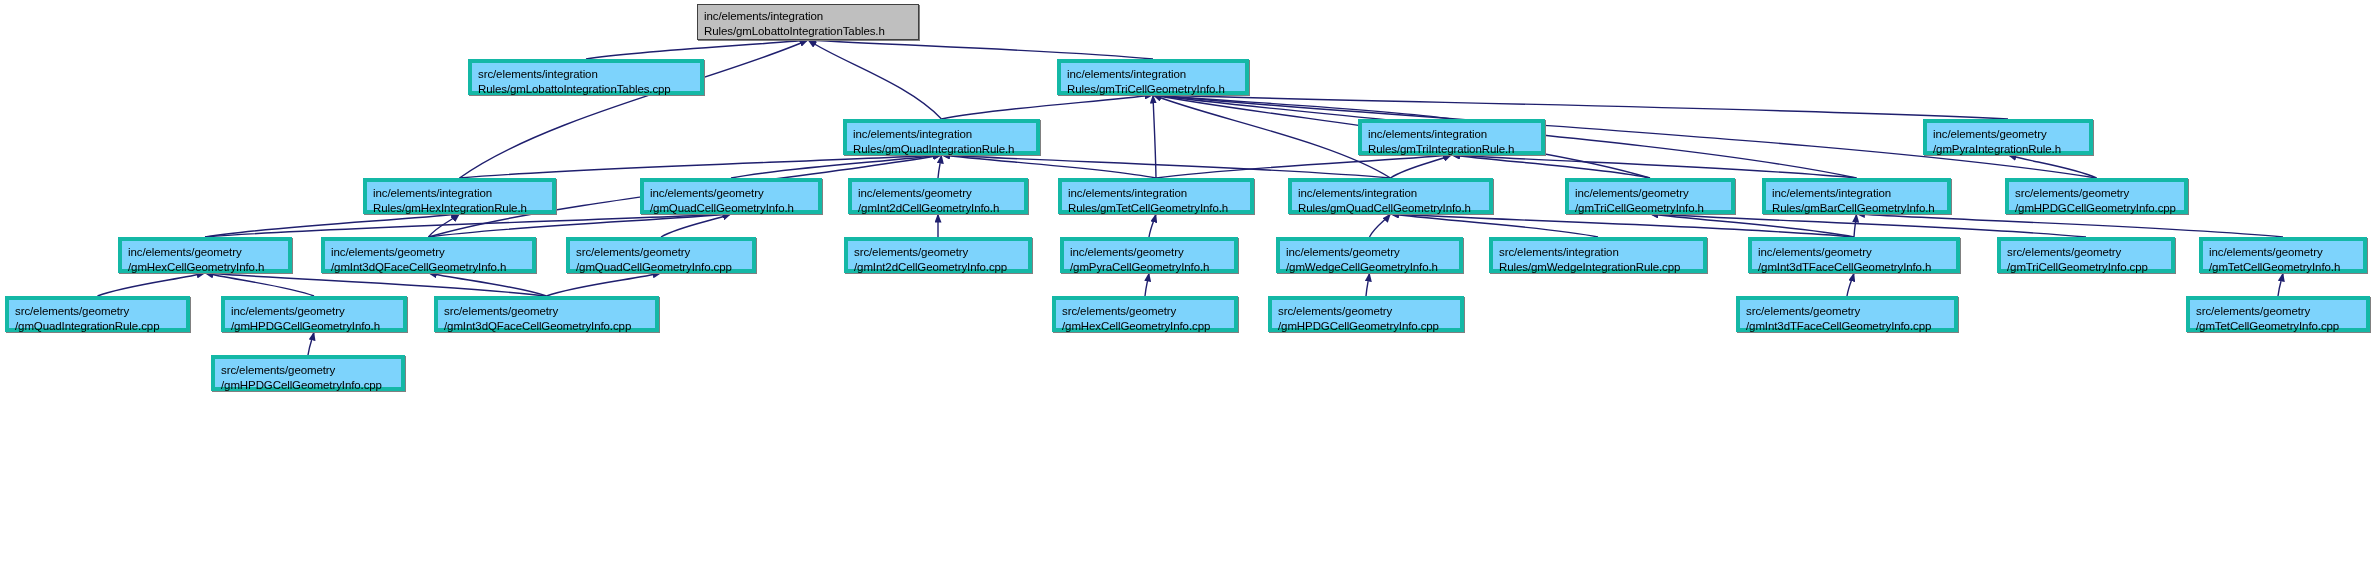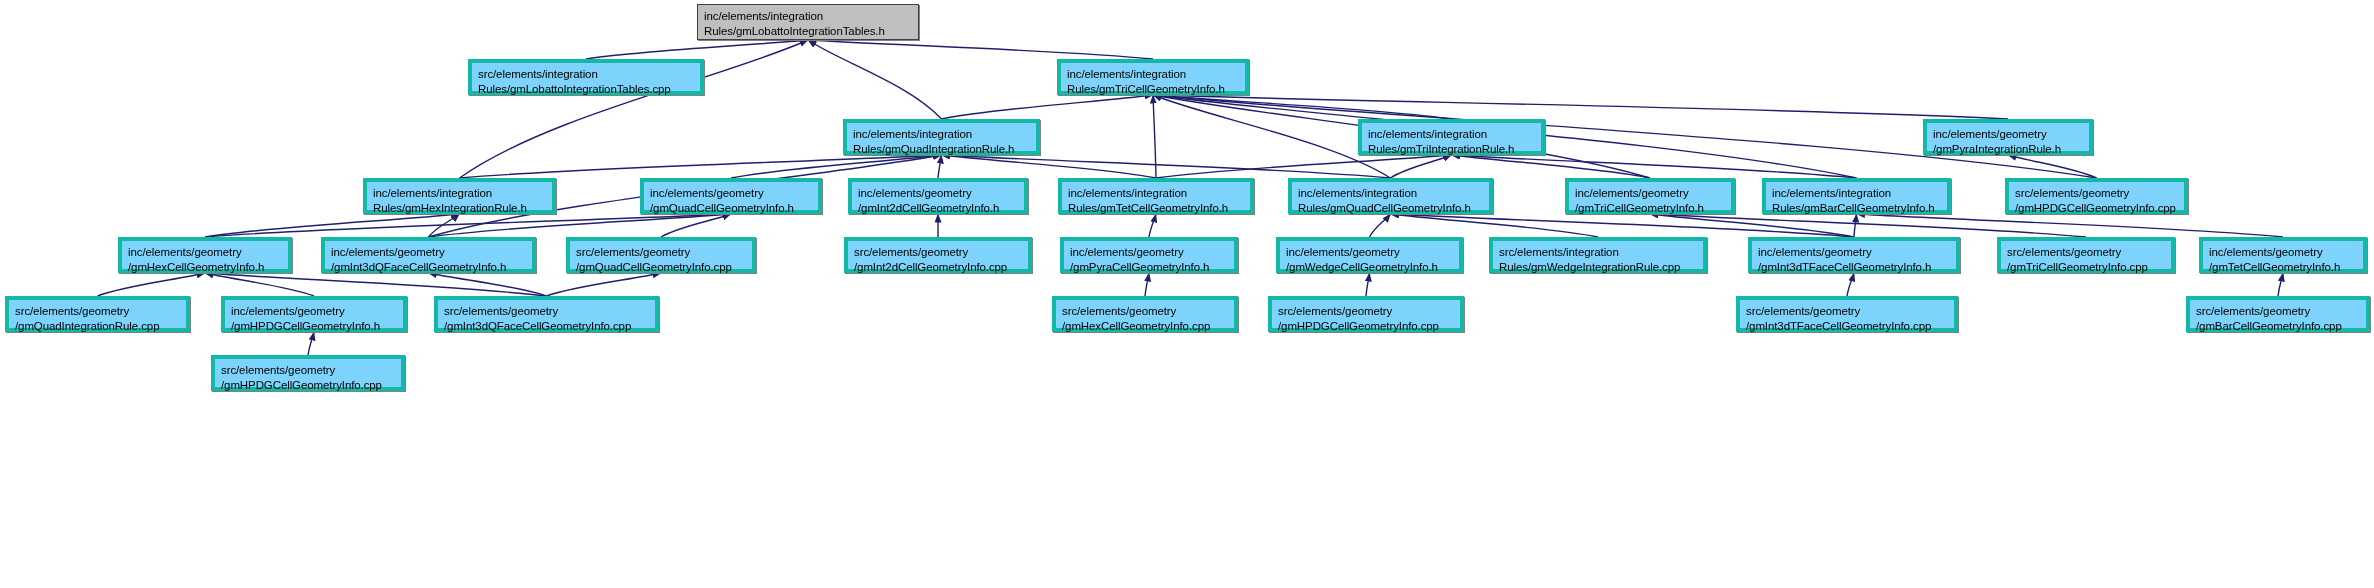--- a/index.html
+++ b/index.html
@@ -130,16 +130,16 @@
       <div class="graph-node" style="left: 1489px; top: 237px; width: 218px; height: 36px;"><span class="node-line">src/elements/integration</span><span class="node-line">Rules/gmWedgeIntegrationRule.cpp</span></div>
       <div class="graph-node" style="left: 1748px; top: 237px; width: 212px; height: 36px;"><span class="node-line">inc/elements/geometry</span><span class="node-line">/gmInt3dTFaceCellGeometryInfo.h</span></div>
       <div class="graph-node" style="left: 1997px; top: 237px; width: 178px; height: 36px;"><span class="node-line">src/elements/geometry</span><span class="node-line">/gmTriCellGeometryInfo.cpp</span></div>
       <div class="graph-node" style="left: 2199px; top: 237px; width: 168px; height: 36px;"><span class="node-line">inc/elements/geometry</span><span class="node-line">/gmTetCellGeometryInfo.h</span></div>
       <div class="graph-node" style="left: 5px; top: 296px; width: 185px; height: 36px;"><span class="node-line">src/elements/geometry</span><span class="node-line">/gmQuadIntegrationRule.cpp</span></div>
       <div class="graph-node" style="left: 221px; top: 296px; width: 186px; height: 36px;"><span class="node-line">inc/elements/geometry</span><span class="node-line">/gmHPDGCellGeometryInfo.h</span></div>
       <div class="graph-node" style="left: 434px; top: 296px; width: 225px; height: 36px;"><span class="node-line">src/elements/geometry</span><span class="node-line">/gmInt3dQFaceCellGeometryInfo.cpp</span></div>
       <div class="graph-node" style="left: 1052px; top: 296px; width: 186px; height: 36px;"><span class="node-line">src/elements/geometry</span><span class="node-line">/gmHexCellGeometryInfo.cpp</span></div>
       <div class="graph-node" style="left: 1268px; top: 296px; width: 196px; height: 36px;"><span class="node-line">src/elements/geometry</span><span class="node-line">/gmHPDGCellGeometryInfo.cpp</span></div>
       <div class="graph-node" style="left: 1736px; top: 296px; width: 222px; height: 36px;"><span class="node-line">src/elements/geometry</span><span class="node-line">/gmInt3dTFaceCellGeometryInfo.cpp</span></div>
-      <div class="graph-node" style="left: 2186px; top: 296px; width: 184px; height: 36px;"><span class="node-line">src/elements/geometry</span><span class="node-line">/gmBarCellGeometryInfo.cpp</span></div>
+      <div class="graph-node" style="left: 2186px; top: 296px; width: 184px; height: 36px;"><span class="node-line">src/elements/geometry</span><span class="node-line">/gmTetCellGeometryInfo.cpp</span></div>
       <div class="graph-node" style="left: 211px; top: 355px; width: 194px; height: 36px;"><span class="node-line">src/elements/geometry</span><span class="node-line">/gmHPDGCellGeometryInfo.cpp</span></div>
     </div>
 </div>
 
 </body></html>

